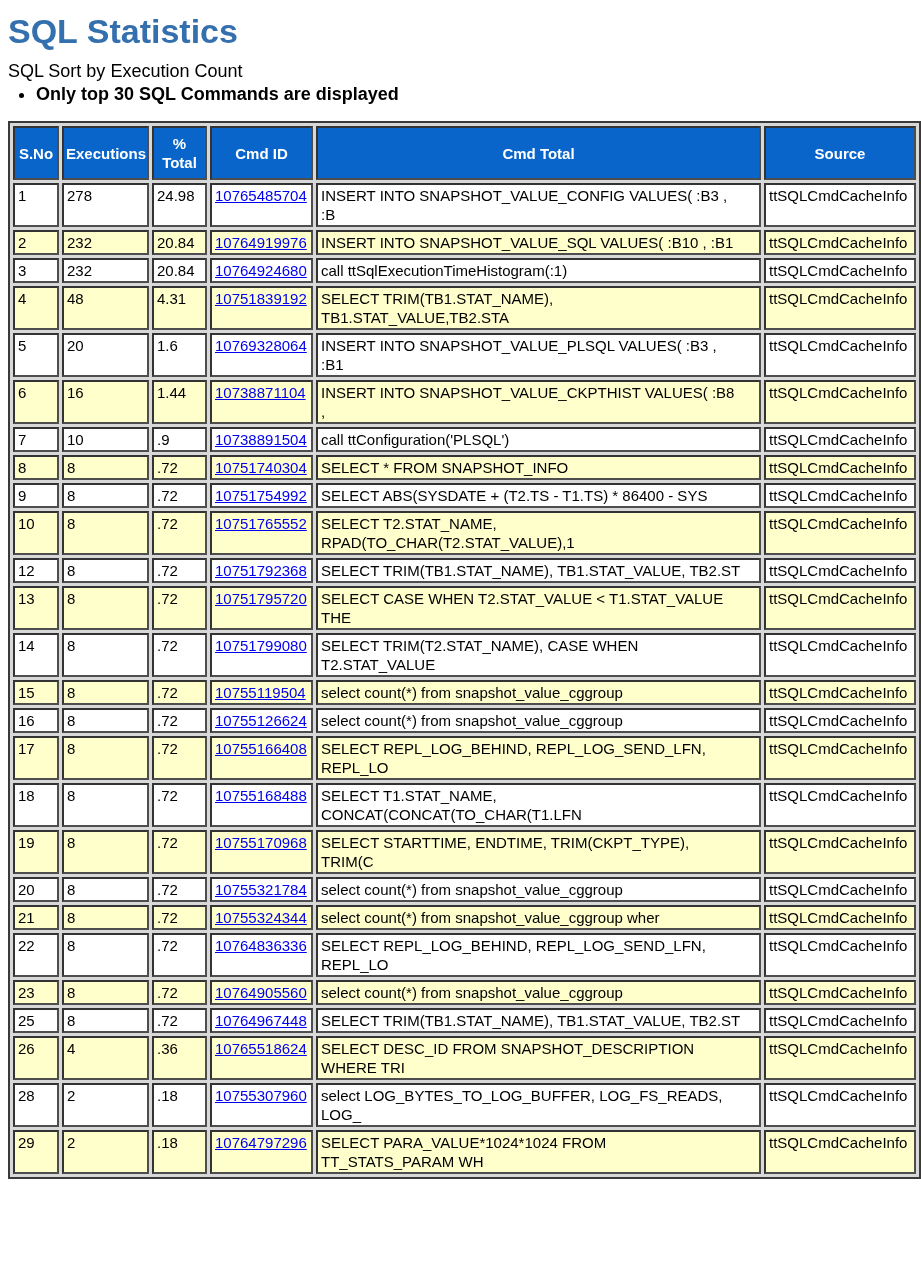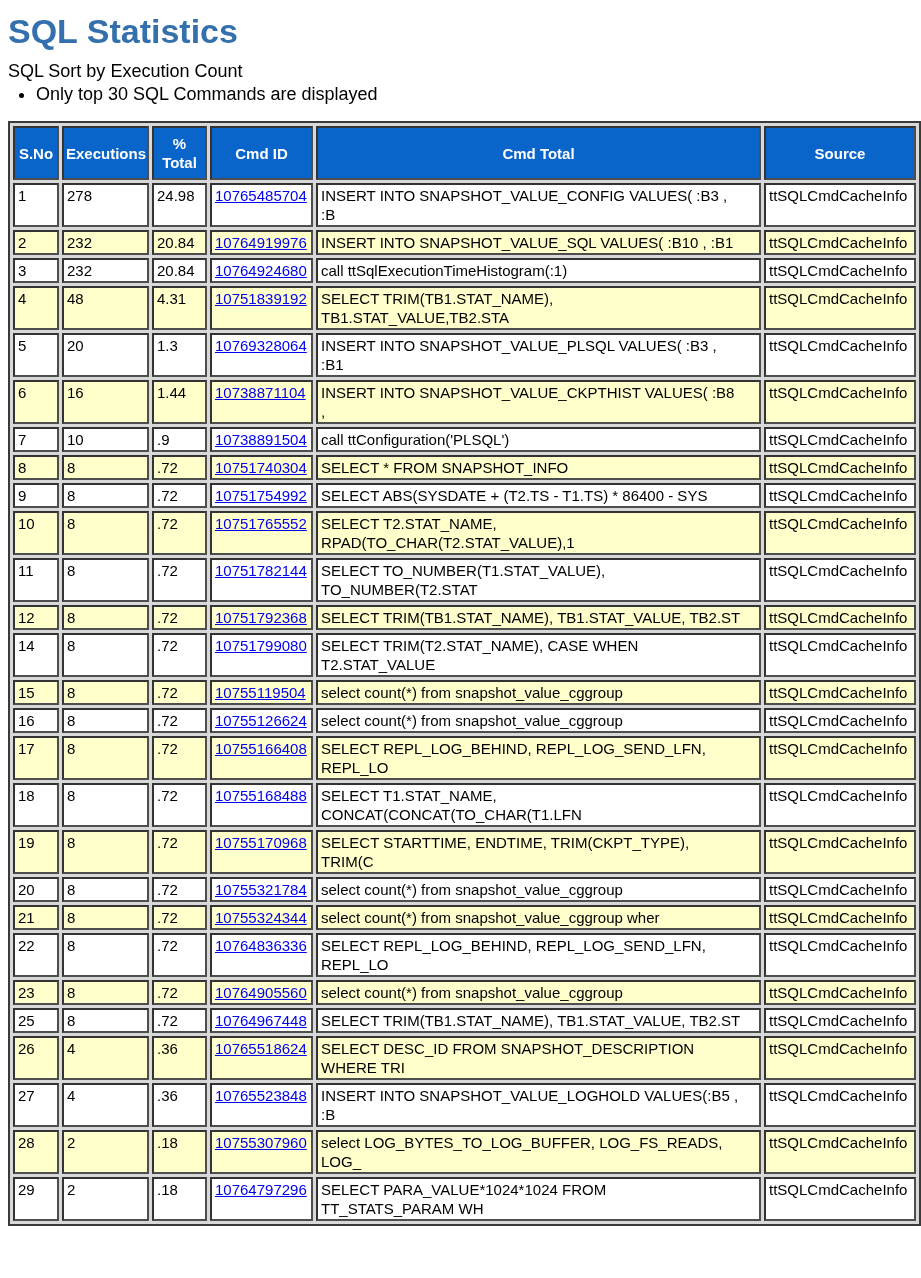--- a/index.html
+++ b/index.html
@@ -29,21 +29,21 @@
   }
   .subtitle{
     font-size:18px;
     font-weight:normal;
     margin:0 0 1px 0;
   }
   ul.notes{
     margin:2px 0 16px 0;
     padding-left:28px;
     font-size:18px;
-    font-weight:normal;
+    font-weight:bold;
   }
   ul.notes li{margin:0;}
   table.stats{
     border-collapse:separate;
     border-spacing:3px;
     background:var(--grid-gap);
     border:2px solid var(--border-dark);
     width:905px;
     table-layout:fixed;
   }
@@ -154,21 +154,21 @@
       <a class="cmdlink" href="#">10751839192</a>
     </td>
     <td class="cmdtext">SELECT TRIM(TB1.STAT_NAME),
 TB1.STAT_VALUE,TB2.STA</td>
     <td>ttSQLCmdCacheInfo</td>
   </tr>
 
   <tr>
     <td>5</td>
     <td>20</td>
-    <td>1.3</td>
+    <td>1.6</td>
     <td>
       <a class="cmdlink" href="#">10769328064</a>
     </td>
     <td class="cmdtext">INSERT INTO SNAPSHOT_VALUE_PLSQL VALUES( :B3 ,
 :B1</td>
     <td>ttSQLCmdCacheInfo</td>
   </tr>
 
   <tr>
     <td>6</td>
@@ -220,43 +220,43 @@
     <td>8</td>
     <td>.72</td>
     <td>
       <a class="cmdlink" href="#">10751765552</a>
     </td>
     <td class="cmdtext">SELECT T2.STAT_NAME,
 RPAD(TO_CHAR(T2.STAT_VALUE),1</td>
     <td>ttSQLCmdCacheInfo</td>
   </tr>
 
-  <tr>
-    <td>11</td>
-    <td>8</td>
-    <td>.72</td>
-    <td>
-      <a class="cmdlink" href="#">10751782144</a>
-    </td>
-    <td class="cmdtext">SELECT TO_NUMBER(T1.STAT_VALUE),
-TO_NUMBER(T2.STAT</td>
-    <td>ttSQLCmdCacheInfo</td>
-  </tr>
 
   <tr>
     <td>12</td>
     <td>8</td>
     <td>.72</td>
     <td>
       <a class="cmdlink" href="#">10751792368</a>
     </td>
     <td class="cmdtext">SELECT TRIM(TB1.STAT_NAME), TB1.STAT_VALUE, TB2.ST</td>
     <td>ttSQLCmdCacheInfo</td>
   </tr>
 
+  <tr>
+    <td>13</td>
+    <td>8</td>
+    <td>.72</td>
+    <td>
+      <a class="cmdlink" href="#">10751795720</a>
+    </td>
+    <td class="cmdtext">SELECT CASE WHEN T2.STAT_VALUE &lt; T1.STAT_VALUE
+THE</td>
+    <td>ttSQLCmdCacheInfo</td>
+  </tr>
 
   <tr>
     <td>14</td>
     <td>8</td>
     <td>.72</td>
     <td>
       <a class="cmdlink" href="#">10751799080</a>
     </td>
     <td class="cmdtext">SELECT TRIM(T2.STAT_NAME), CASE WHEN
 T2.STAT_VALUE</td>
@@ -383,31 +383,20 @@
     <td>4</td>
     <td>.36</td>
     <td>
       <a class="cmdlink" href="#">10765518624</a>
     </td>
     <td class="cmdtext">SELECT DESC_ID FROM SNAPSHOT_DESCRIPTION
 WHERE TRI</td>
     <td>ttSQLCmdCacheInfo</td>
   </tr>
 
-  <tr>
-    <td>27</td>
-    <td>4</td>
-    <td>.36</td>
-    <td>
-      <a class="cmdlink" href="#">10765523848</a>
-    </td>
-    <td class="cmdtext">INSERT INTO SNAPSHOT_VALUE_LOGHOLD VALUES(:B5 ,
-:B</td>
-    <td>ttSQLCmdCacheInfo</td>
-  </tr>
 
   <tr>
     <td>28</td>
     <td>2</td>
     <td>.18</td>
     <td>
       <a class="cmdlink" href="#">10755307960</a>
     </td>
     <td class="cmdtext">select LOG_BYTES_TO_LOG_BUFFER, LOG_FS_READS,
 LOG_</td>

